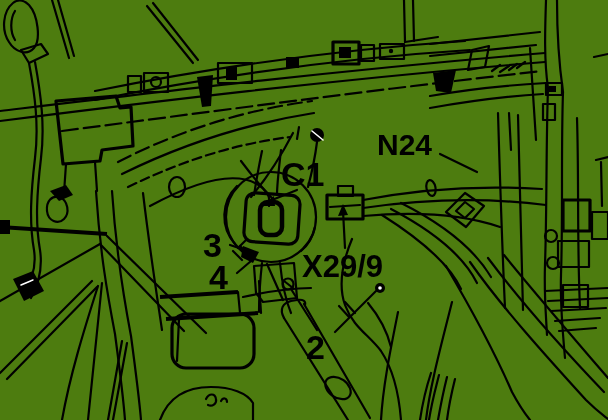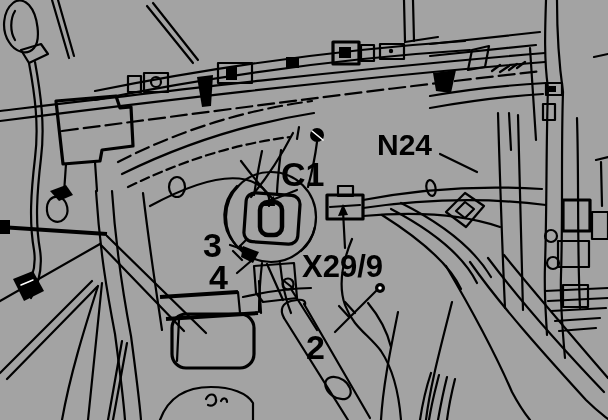--- a/index.html
+++ b/index.html
@@ -1,19 +1,19 @@
 <!DOCTYPE html>
 <html><head>
 <meta charset="utf-8">
 <style>
   html, body { margin: 0; padding: 0; background: #fff; }
   .frame {
     position: relative;
     width: 608px; height: 420px;
-    background: #a3a3a3;
+    background: #4d7c0f;
     overflow: hidden;
   }
   svg { display: block; }
   .ln  { fill: none; stroke: #000; stroke-width: 2.2; stroke-linecap: round; stroke-linejoin: round; }
   .ln3 { fill: none; stroke: #000; stroke-width: 3.2; stroke-linecap: round; stroke-linejoin: round; }
   .ln4 { fill: none; stroke: #000; stroke-width: 4;   stroke-linecap: butt;  stroke-linejoin: round; }
   .fill { fill: #000; stroke: none; }
   .wfill { fill: #fff; stroke: none; }
   .wln { fill: none; stroke: #fff; stroke-width: 1.6; stroke-linecap: round; }
   .callout {

